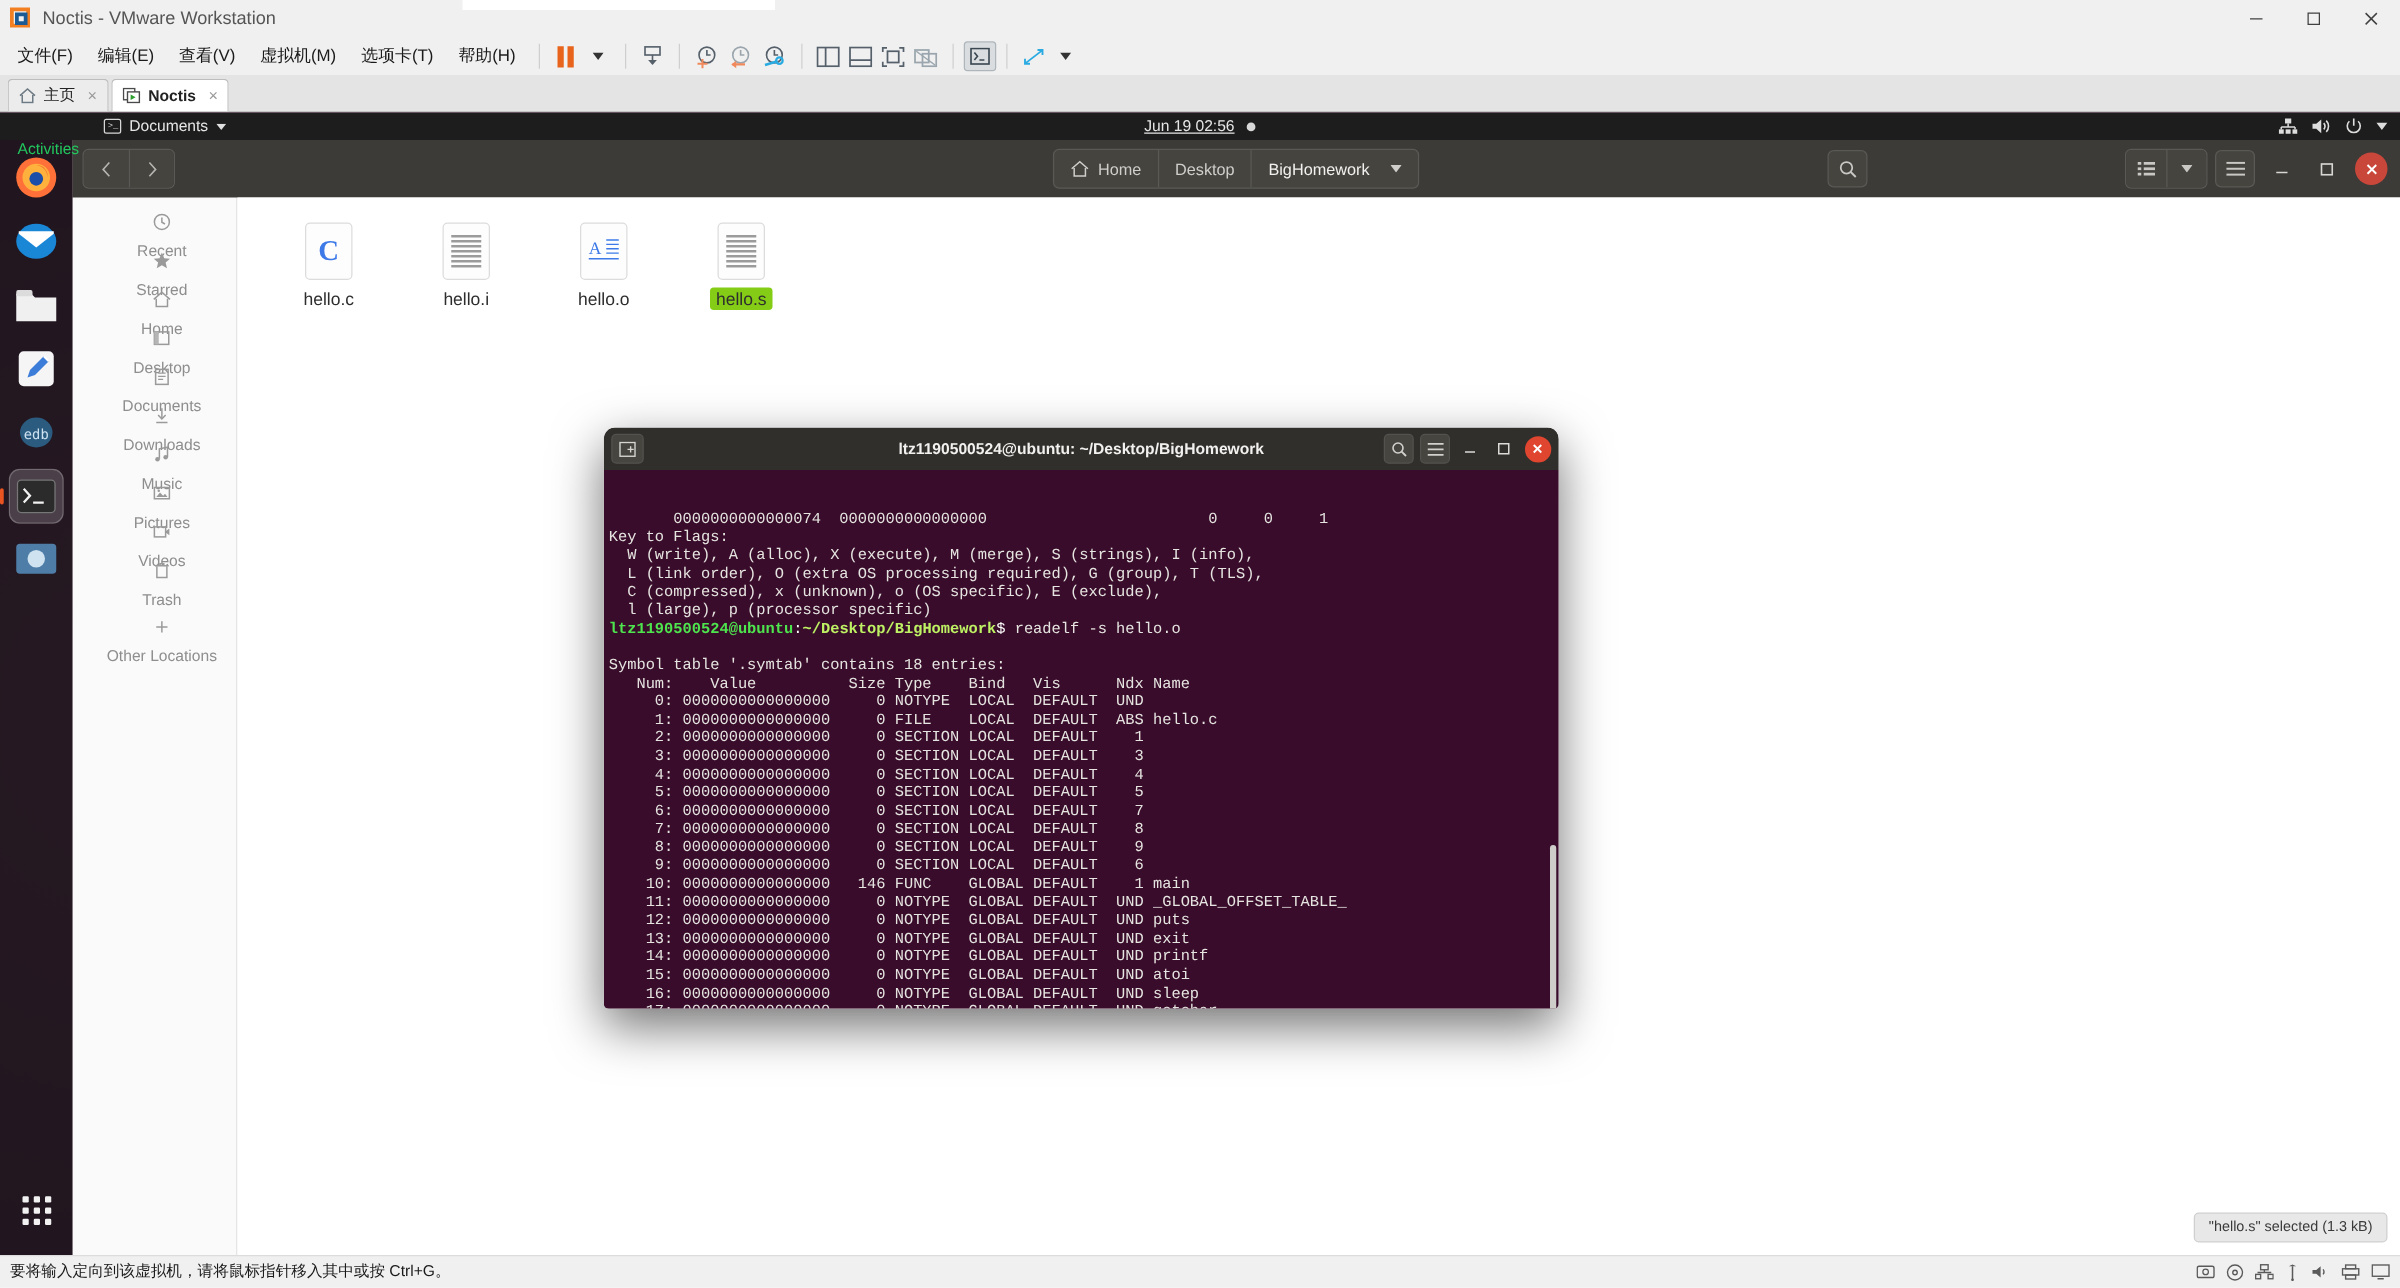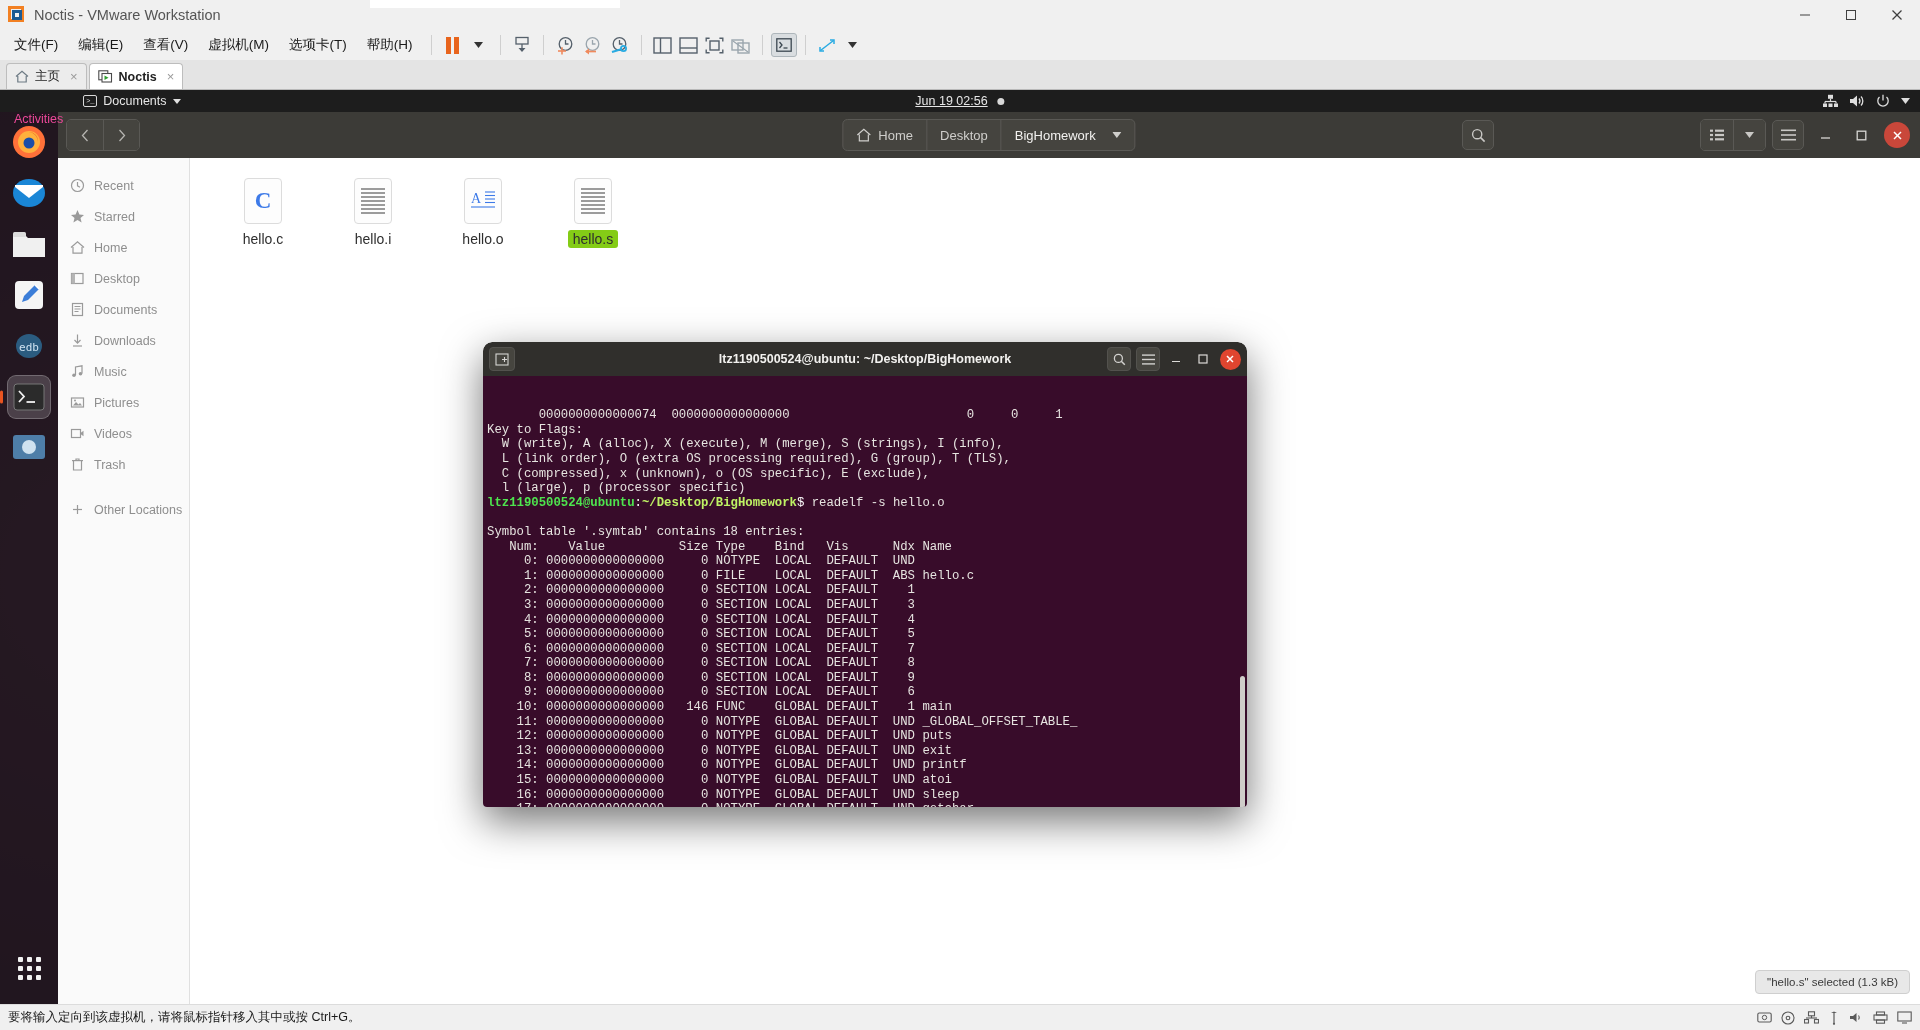--- a/index.html
+++ b/index.html
@@ -60,21 +60,21 @@
   
   .guest {
     flex: 1 1 auto; position: relative; overflow: hidden;
     background: #2c001e;
   }
   
   .gnome-topbar {
     height: 22px; background: #1d1d1d; display: flex; align-items: center;
     color: #e6e6e6; font-size: 12.5px; position: relative; z-index: 40;
   }
-  .gn-activities { padding: 0 12px 0 14px; color: #ec4899; margin-top: 35px; }
+  .gn-activities { padding: 0 12px 0 14px; color: #22c55e; margin-top: 35px; }
   .gn-app { display: flex; align-items: center; gap: 6px; padding: 0 8px; }
   .gn-app-icon {
     width: 14px; height: 12px; border: 1.5px solid #d8d8d8; border-radius: 2px;
     display:flex; align-items:center; justify-content:center; font-size: 7px; color:#d8d8d8;
     font-family: "Liberation Mono", monospace;
   }
   .gn-clock {
     position: absolute; left: 50%; transform: translateX(-50%);
     display: flex; align-items: center; gap: 10px; font-size: 12.5px; text-decoration: underline;
   }
@@ -143,21 +143,21 @@
   .nt-close { width: 26px; height: 26px; border-radius: 50%; background:#c9473a; color:#fff;
     display:flex; align-items:center; justify-content:center; font-size: 14px; }
 
   .nt-body { flex: 1 1 auto; display: flex; min-height: 0; }
   .nt-sidebar {
     width: 132px; flex: 0 0 132px; background: #fafafa; border-right: 1px solid #e0e0e0;
     padding-top: 12px;
   }
   .nt-side-item {
     display: flex; align-items: center; gap: 9px; height: 31px; padding-left: 12px;
-    color: #8e8e8e; font-size: 12.5px;
+    color: #8e8e8e; font-size: 12.5px; flex-direction: column;
   }
   .nt-side-item svg { flex: 0 0 15px; }
   .nt-side-sep { height: 14px; }
   .nt-content { flex: 1 1 auto; background: #fff; position: relative; padding: 16px 0 0 18px; }
   .file-grid { display: flex; gap: 0px; flex-wrap: wrap; }
   .file-cell { width: 110px; display: flex; flex-direction: column; align-items: center; gap: 6px; padding-top: 4px; }
   .file-thumb {
     width: 38px; height: 46px; border: 1px solid #dcdcdc; border-radius: 4px; background: #fdfdfd;
     display: flex; align-items: center; justify-content: center; position: relative;
   }

